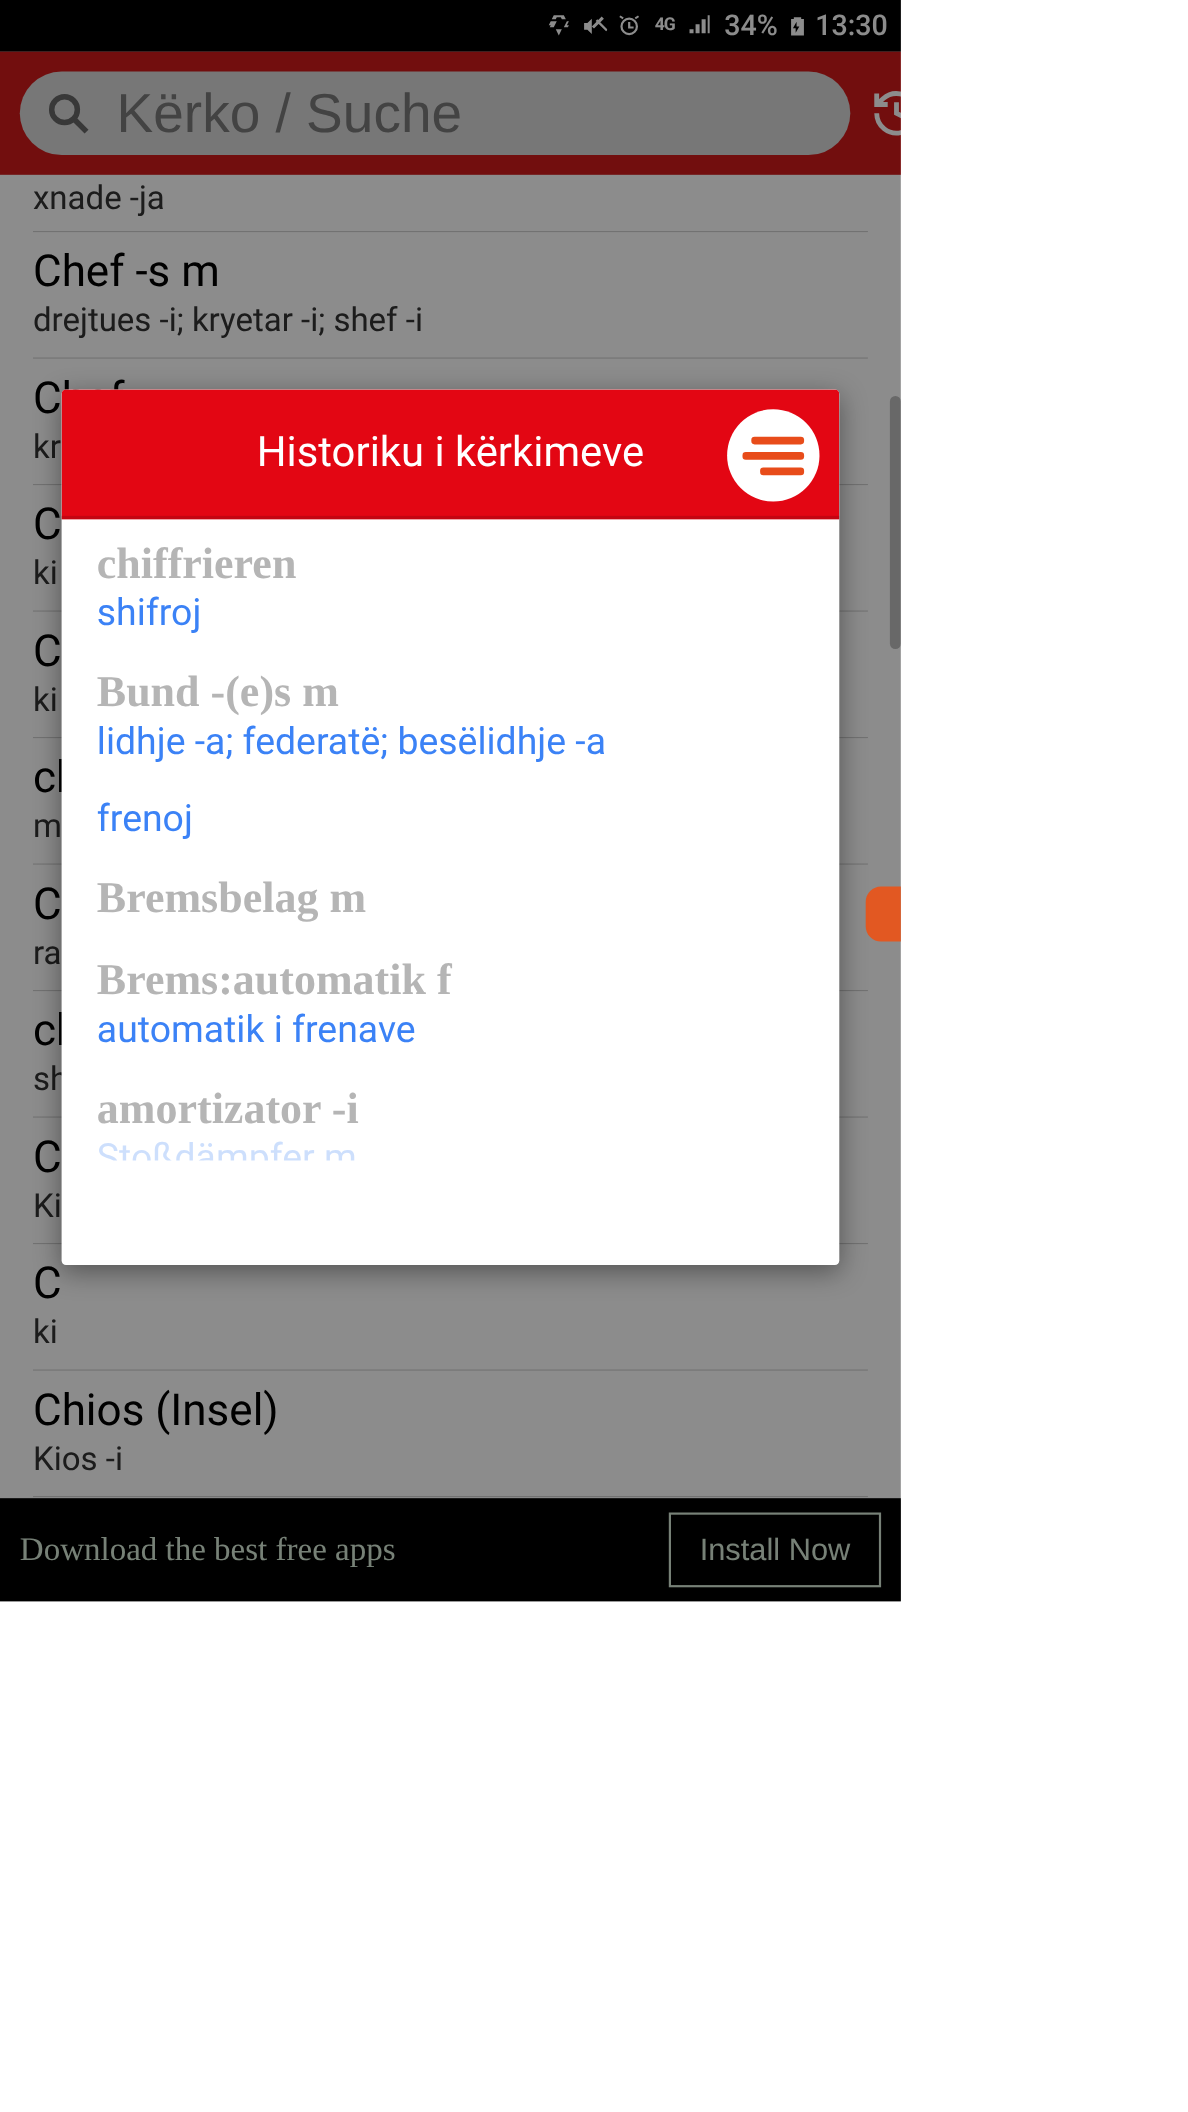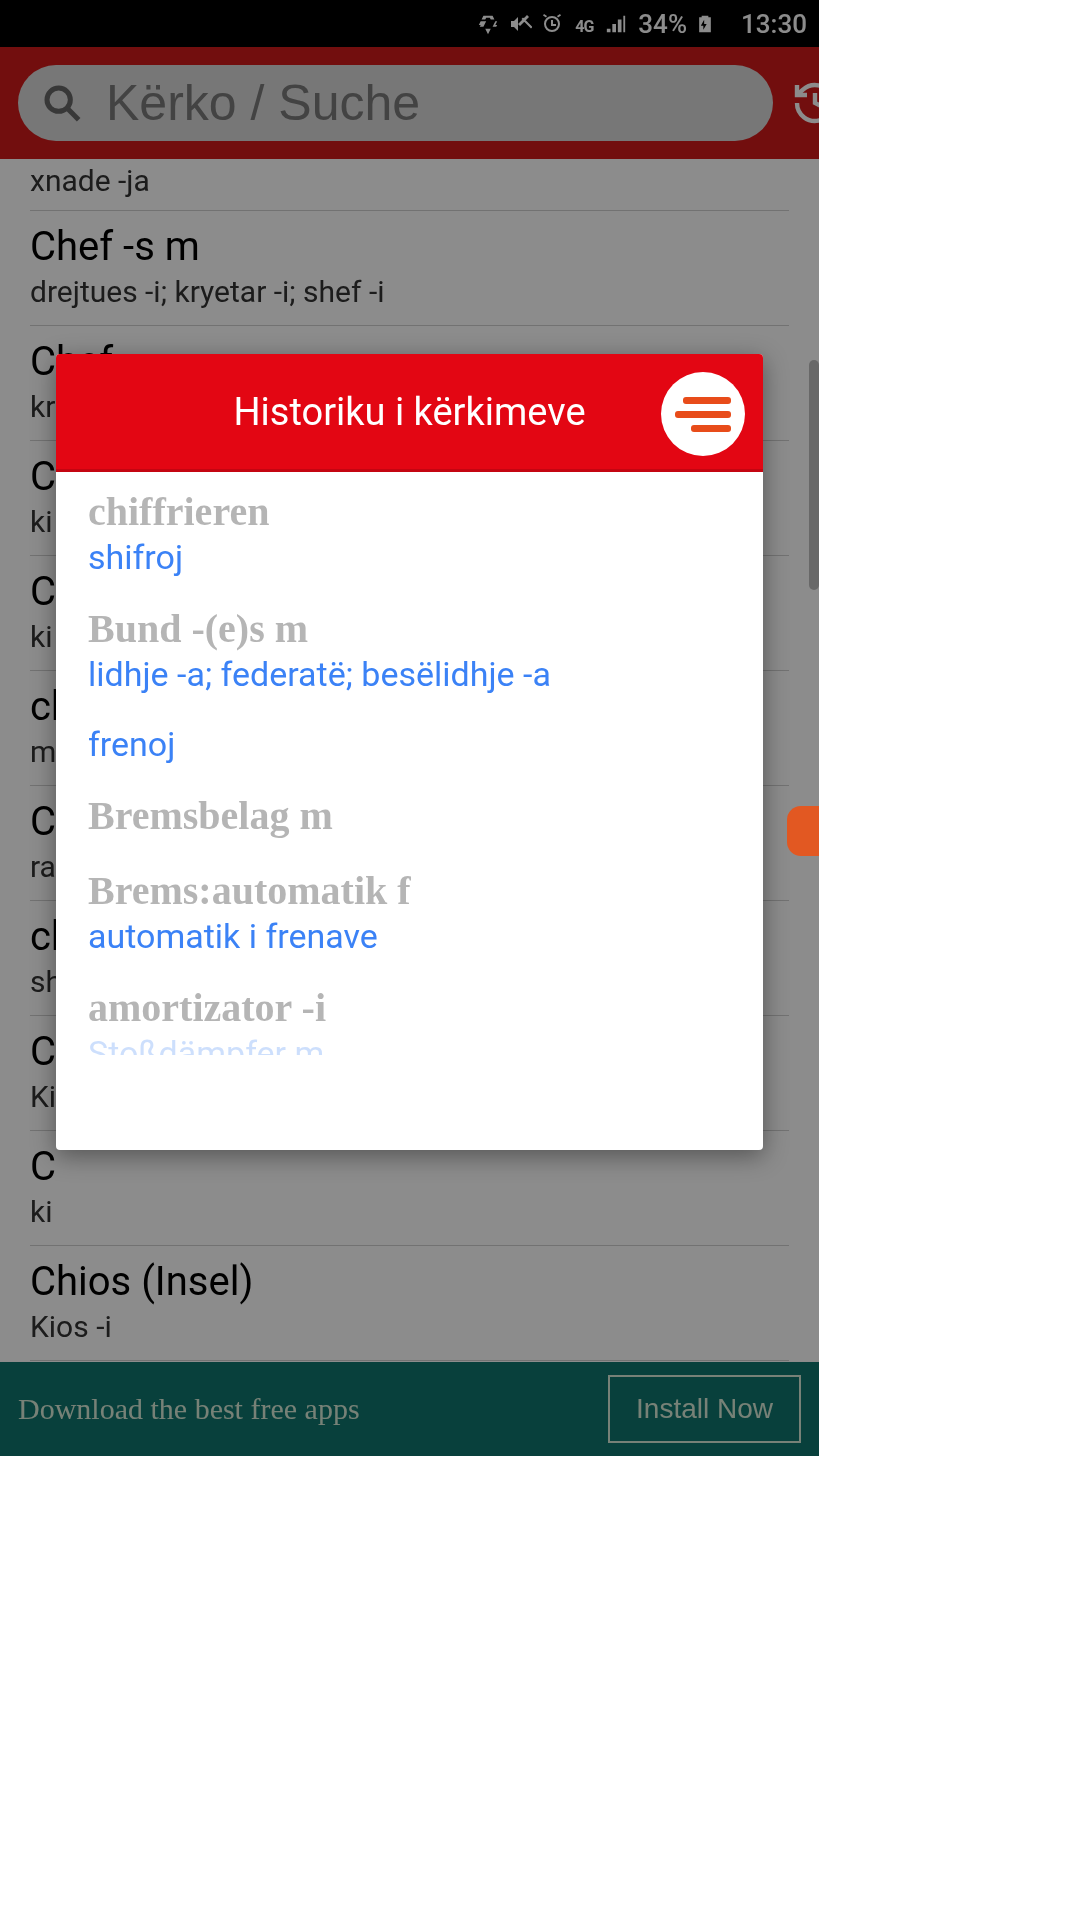--- a/index.html
+++ b/index.html
@@ -3,44 +3,44 @@
 <meta charset="utf-8">
 <style>
   * { margin: 0; padding: 0; box-sizing: border-box; }
   html, body { width: 100%; height: 100%; font-family: -apple-system, BlinkMacSystemFont, "Segoe UI", Roboto, sans-serif; overflow: hidden; }
   
   .screen { width: 819px; height: 1456px; position: relative; background: #fff; overflow: hidden; }
   
   
   .status-bar { height: 47px; background: #000; display: flex; align-items: center; justify-content: flex-end; padding: 0 12px; color: #fff; font-size: 26px; font-weight: 500; }
   .status-bar .icons { display: flex; align-items: center; gap: 8px; margin-right: 10px; }
-  .status-bar .icon { width: 24px; height: 24px; display:inline-flex; align-items:flex-end; justify-content:center; }
+  .status-bar .icon { width: 24px; height: 24px; display:inline-flex; align-items:flex-start; justify-content:center; }
   .status-bar .battery-pct { margin-right: 6px; }
-  .status-bar .clock { margin-left: 24px; }
+  .status-bar .clock { margin-left: 4px; }
   .status-bar .net4g { font-size: 16px; font-weight:700; letter-spacing:-1px; }
   
   
   .app-header { height: 112px; background: #cf1b1b; display:flex; align-items:center; padding: 0 18px; gap: 18px; }
   .search-box { flex: 1; height: 76px; background: #d9d9d9; border-radius: 38px; display:flex; align-items:center; padding: 0 24px; }
   .search-icon { width: 40px; height: 40px; margin-right: 24px; }
   .search-input { flex:1; border:none; outline:none; background:transparent; font-size: 50px; color: #666; }
   .search-input::placeholder { color: #7a7a7a; }
   .history-icon, .more-icon { width: 48px; height: 48px; display:flex; align-items:center; justify-content:center; }
   .more-dots { display:flex; flex-direction:column; gap:6px; }
   .more-dots span { width:7px; height:7px; background:#fff; border-radius:50%; }
   
   
   .bg-list { height: calc(100% - 47px - 112px - 94px); overflow: hidden; padding: 0 30px; background:#fff; }
   .bg-item { border-bottom: 1px solid #d0d0d0; padding: 12px 0 16px 0; }
   .bg-item.partial-top { border-bottom:1px solid #d0d0d0; padding: 0 0 12px 0; }
   .bg-item .head { font-size: 40px; color: #000; }
   .bg-item .sub  { font-size: 30px; color: #333; margin-top: 4px; }
   
   
-  .ad-bar { position:absolute; bottom:0; left:0; right:0; height: 94px; background: #0f766e; display:flex; align-items:center; justify-content:space-between; padding: 0 18px; }
+  .ad-bar { position:absolute; bottom:0; left:0; right:0; height: 94px; background: #000000; display:flex; align-items:center; justify-content:space-between; padding: 0 18px; }
   .ad-text { font-size: 30px; color: #d9ecd9; font-family: Georgia, serif; }
   .ad-btn { border: 2px solid #d9ecd9; color:#d9ecd9; font-size: 28px; padding: 16px 26px; background:transparent; }
   
   
   .scrim { position:absolute; top:0; left:0; right:0; bottom:0; background: rgba(0,0,0,0.45); }
   
   
   .modal { position:absolute; left:56px; right:56px; top:354px; height: 796px; background:#fff; border-radius: 4px; box-shadow: 0 6px 24px rgba(0,0,0,0.4); display:flex; flex-direction:column; overflow:hidden; }
   .modal-header { height: 118px; background: #e30613; display:flex; align-items:center; justify-content:center; position:relative; border-bottom: 3px solid #c40511; }
   .modal-title { color:#fff; font-size: 38px; }

